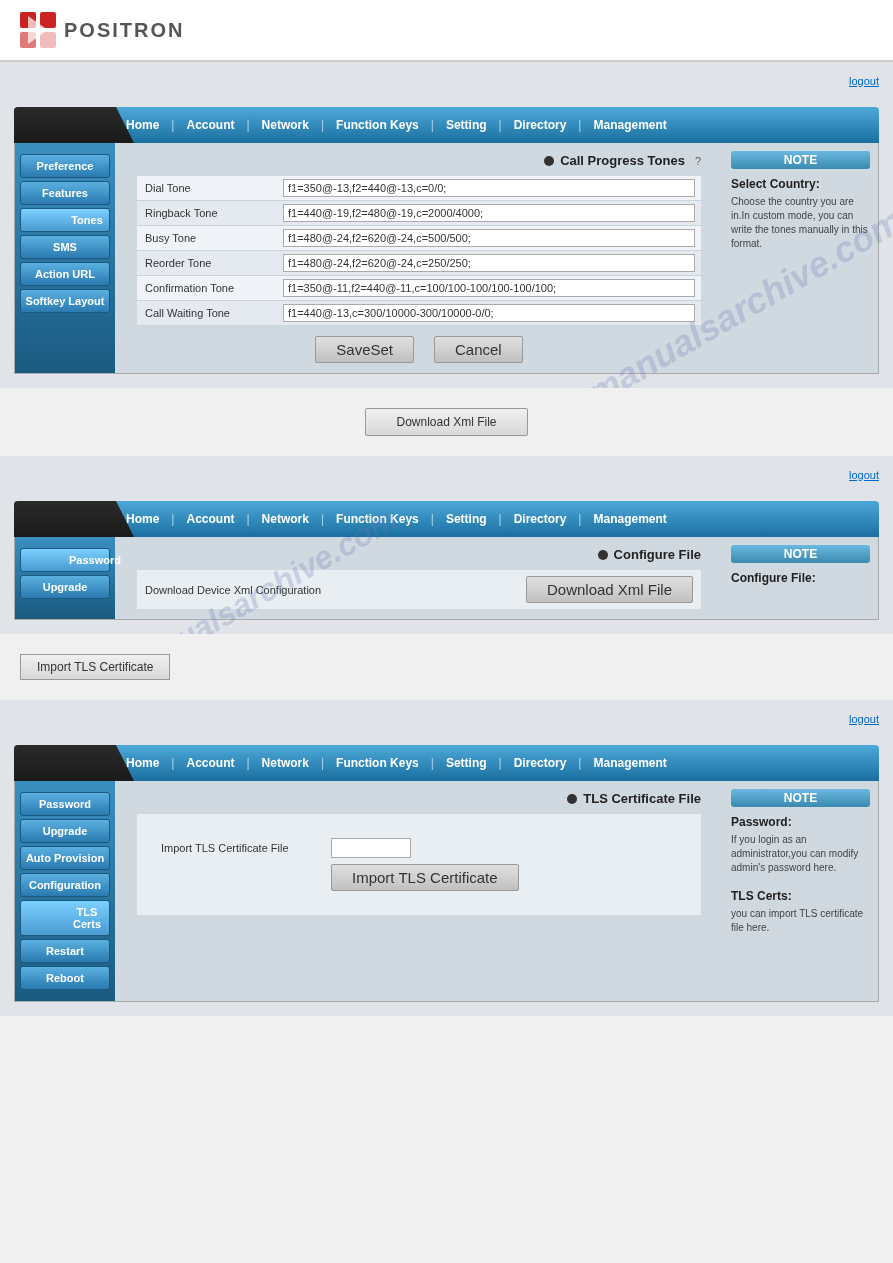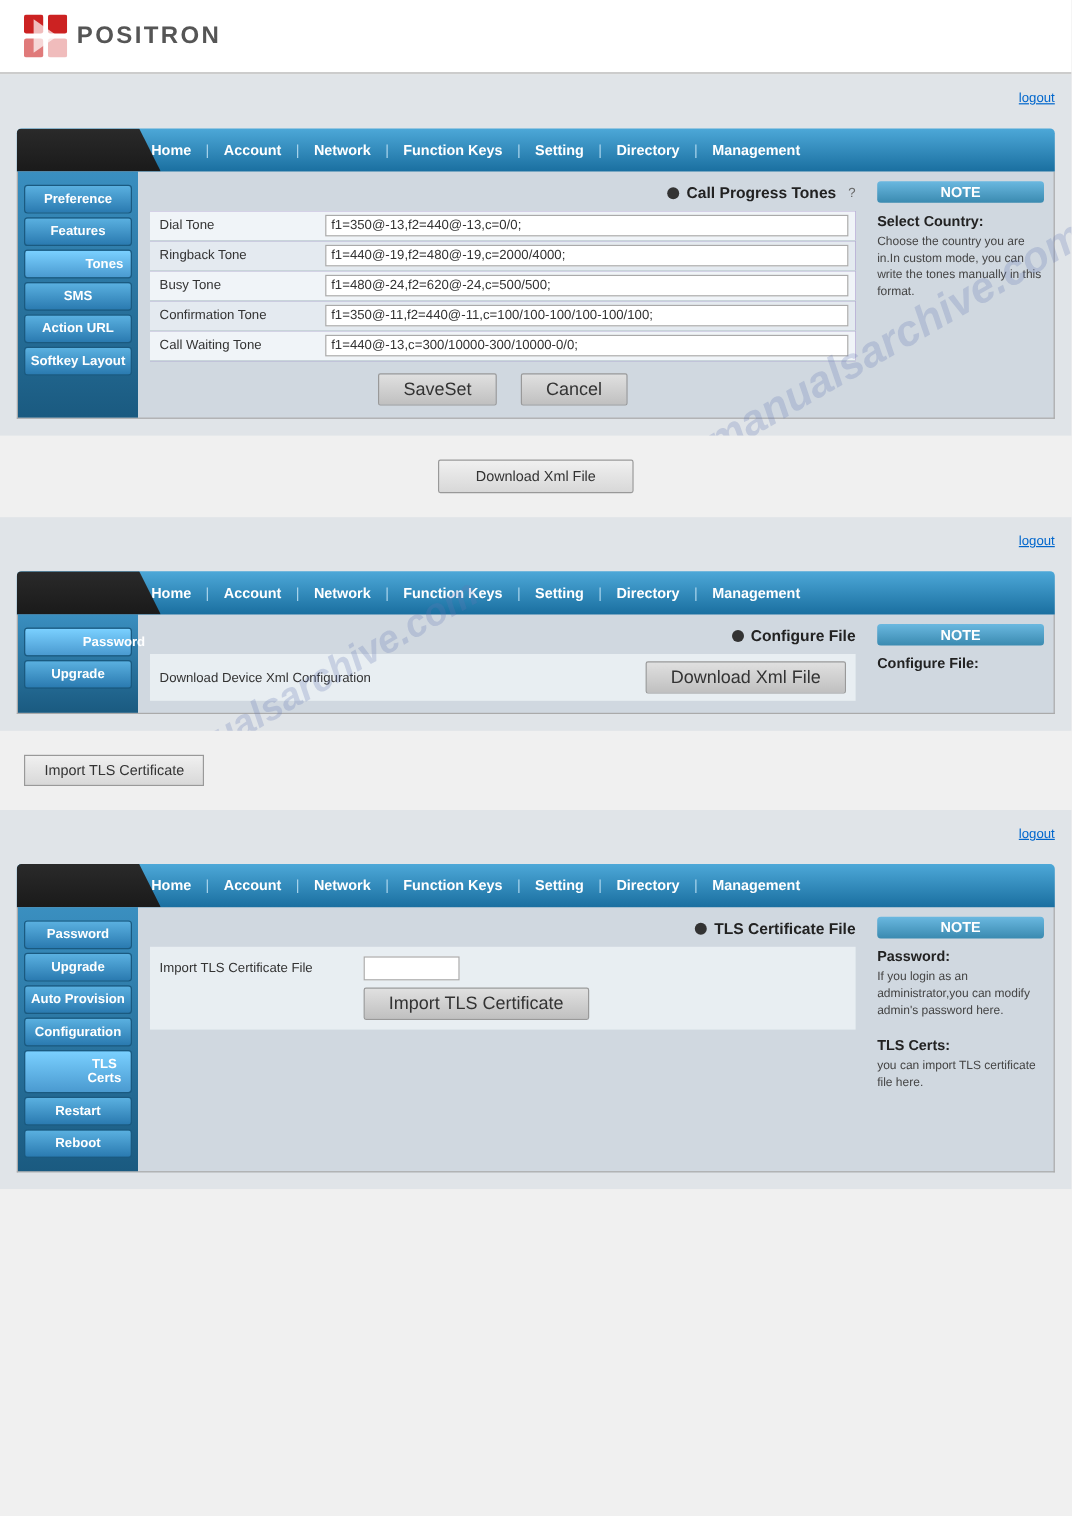--- a/index.html
+++ b/index.html
@@ -83,20 +83,21 @@
       color: #fff;
       font-weight: bold;
     }
 
     
     .content-wrapper {
       display: flex;
       background: #d0d8e0;
       border: 1px solid #aaa;
       border-top: none;
+      gap: 12px;
     }
 
     
     .sidebar {
       width: 100px;
       background: linear-gradient(to bottom, #3a8fc0, #1a5a80);
       padding: 8px 0;
       flex-shrink: 0;
     }
     .sidebar-item {
@@ -150,21 +151,21 @@
       font-size: 11px;
       color: #333;
       margin-left: 16px;
       margin-bottom: 8px;
     }
 
     
     .form-table {
       width: 100%;
       border-collapse: collapse;
-      background: #4c1d95;
+      background: #a3a3a3;
       font-size: 11px;
     }
     .form-table tr {
       border-bottom: 1px solid #c8d4da;
     }
     .form-table tr:nth-child(odd) { background: #f0f4f8; }
     .form-table tr:nth-child(even) { background: #e4eaf0; }
     .form-table td:first-child {
       width: 140px;
       padding: 4px 8px;
@@ -376,20 +377,24 @@
         </tr>
         <tr>
           <td>Ringback Tone</td>
           <td><input type="text" value="f1=440@-19,f2=480@-19,c=2000/4000;" style=""></td>
         </tr>
         <tr>
           <td>Busy Tone</td>
           <td><input type="text" value="f1=480@-24,f2=620@-24,c=500/500;" style=""></td>
         </tr>
         <tr>
+          <td>Reorder Tone</td>
+          <td><input type="text" value="f1=480@-24,f2=620@-24,c=250/250;" style=""></td>
+        </tr>
+        <tr>
           <td>Confirmation Tone</td>
           <td><input type="text" value="f1=350@-11,f2=440@-11,c=100/100-100/100-100/100;" style=""></td>
         </tr>
         <tr>
           <td>Call Waiting Tone</td>
           <td><input type="text" value="f1=440@-13,c=300/10000-300/10000-0/0;" style=""></td>
         </tr>
       </tbody>
         </table>
 
@@ -499,21 +504,21 @@
       <div class="sidebar-item active">TLS Certs</div>
       <div class="sidebar-item">Restart</div>
       <div class="sidebar-item">Reboot</div>
     </div>
 
     <div class="main-panel">
       <div class="section-title">
         <div class="section-dot"></div>
         <span class="section-label">TLS Certificate File</span>
       </div>
-      <div style="background:#e8eef2; padding: 8px; margin-top: 8px;">
+      <div style="background:#e8eef2; padding: 24px; margin-top: 8px;">
         <div class="file-input-row">
           <span class="file-input-label">Import TLS Certificate File</span>
           <div class="file-input-box"></div>
         </div>
         <div style="margin-left: 170px;">
           <button class="btn-gray">Import TLS Certificate</button>
         </div>
       </div>
     </div>
 

